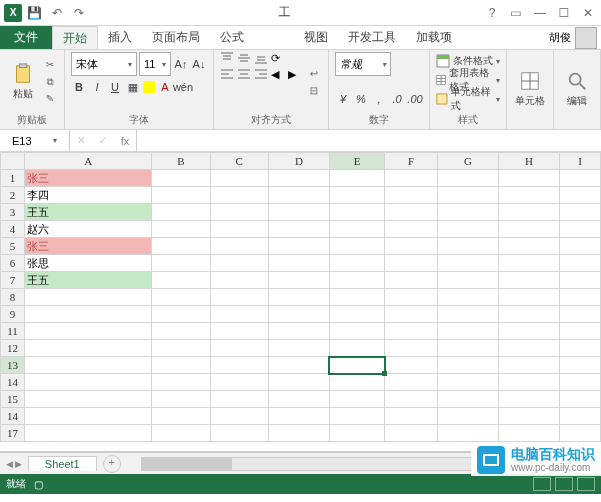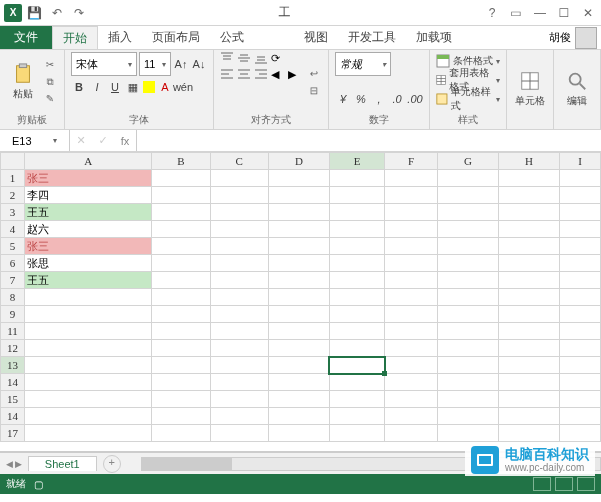--- a/index.html
+++ b/index.html
@@ -86,21 +86,21 @@
 .hscroll { flex: 1; margin-left: 20px; display: flex; align-items: center; }
 .hscroll-track { flex: 1; height: 14px; background: #e8e8e8; border: 1px solid #ccc; position: relative; }
 .hscroll-thumb { position: absolute; left: 0; width: 90px; top: 0; bottom: 0; background: #ccc; }
 
 
 .statusbar { height: 20px; background: #217346; color: #fff; display: flex; align-items: center; font-size: 10px; padding: 0 6px; gap: 8px; }
 .statusbar .right { margin-left: auto; display: flex; gap: 4px; align-items: center; }
 .viewbtn { width: 18px; height: 14px; border: 1px solid #7fb594; }
 
 
-.watermark { position: absolute; right: 6px; bottom: 26px; display: flex; align-items: center; gap: 6px; background: rgba(255,255,255,0.9); padding: 2px 6px; pointer-events: none; justify-content: space-between; }
+.watermark { position: absolute; right: 0; bottom: 26px; display: flex; align-items: center; gap: 6px; background: rgba(255,255,255,0.9); padding: 2px 6px; pointer-events: none; justify-content: space-between; }
 .wm-logo { width: 28px; height: 28px; background: #1fa0d8; border-radius: 4px; display: flex; align-items: center; justify-content: center; }
 .wm-text { display: flex; flex-direction: column; line-height: 1.1; }
 .wm-text .cn { color: #1fa0d8; font-size: 14px; font-weight: bold; }
 .wm-text .url { color: #888; font-size: 10px; }
 </style>
 </head>
 <body>
 
 <div class="titlebar">
   <div class="tb-left">

